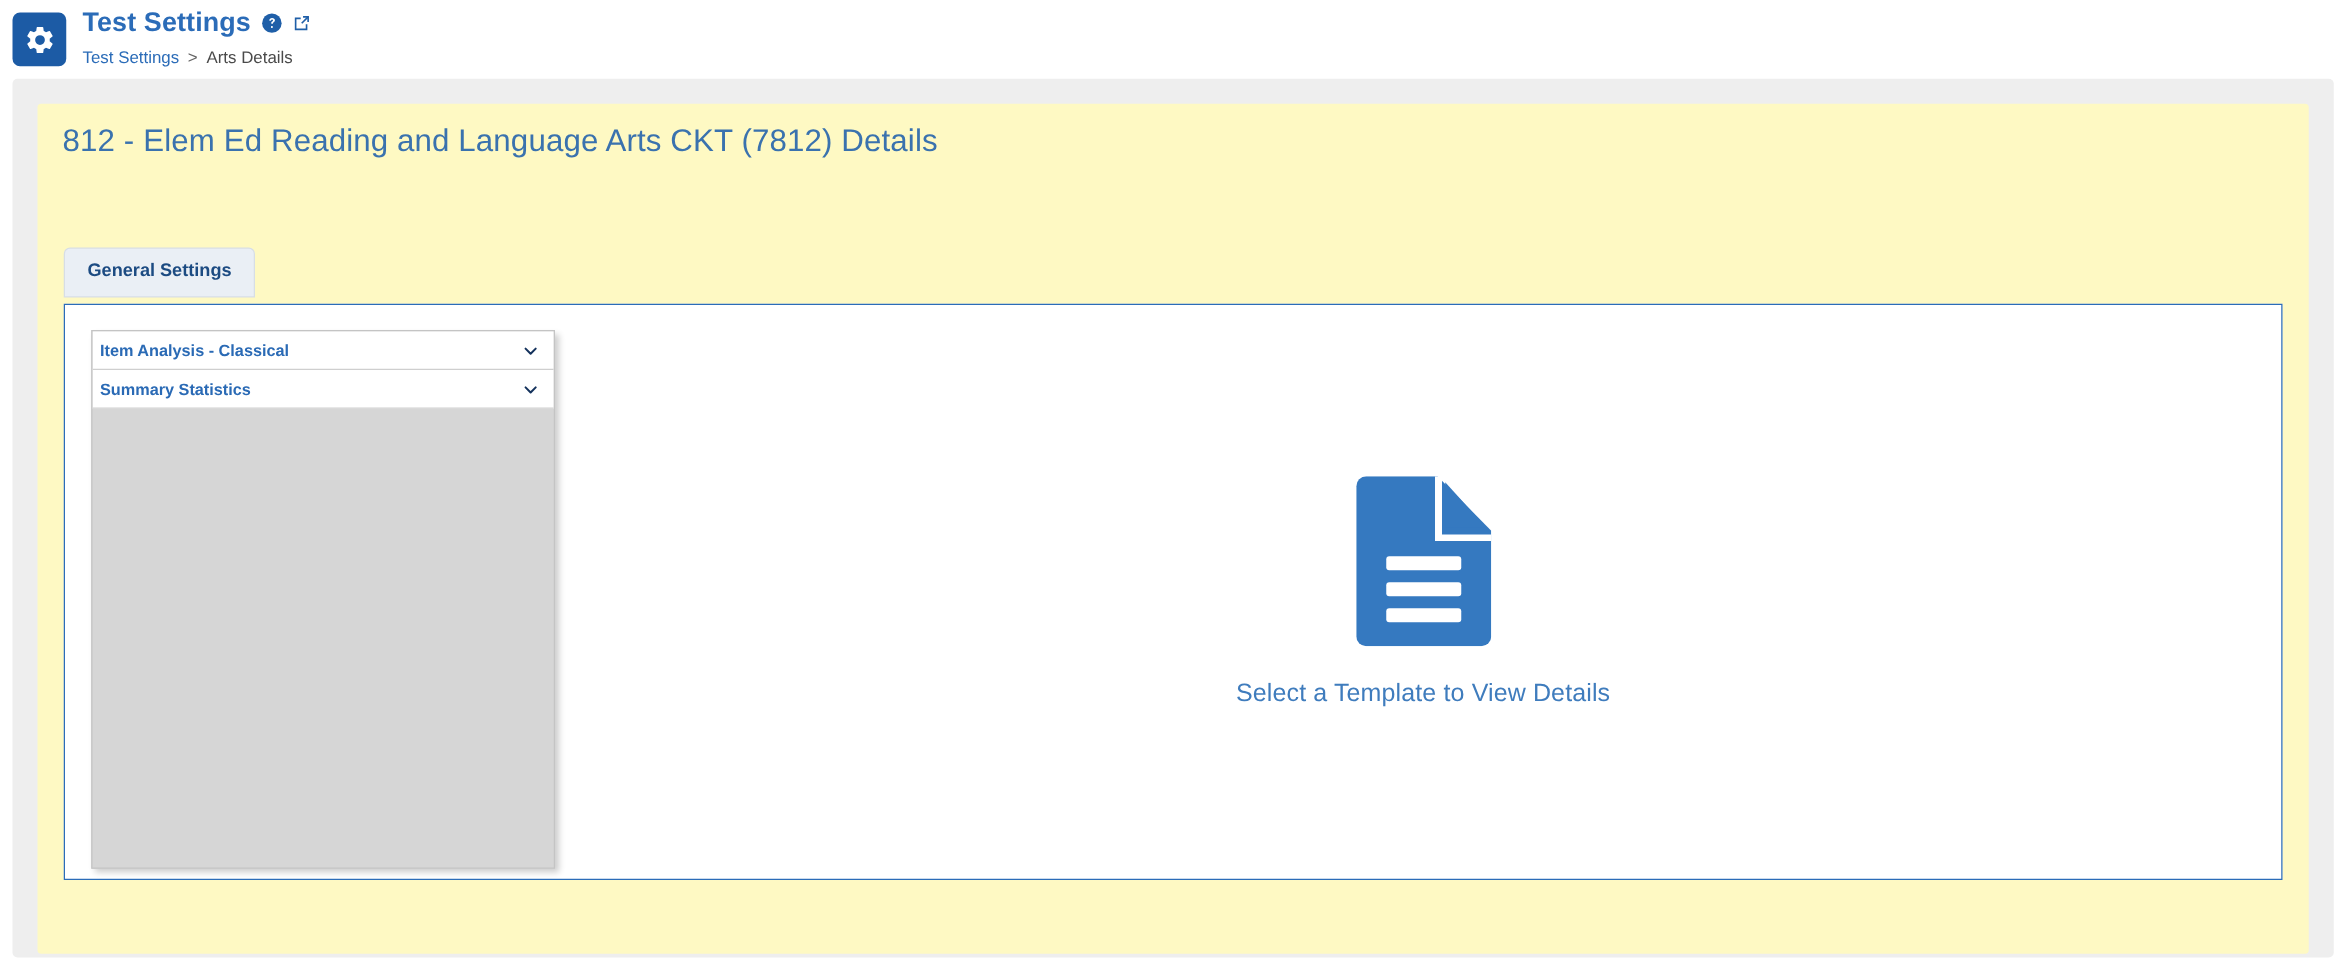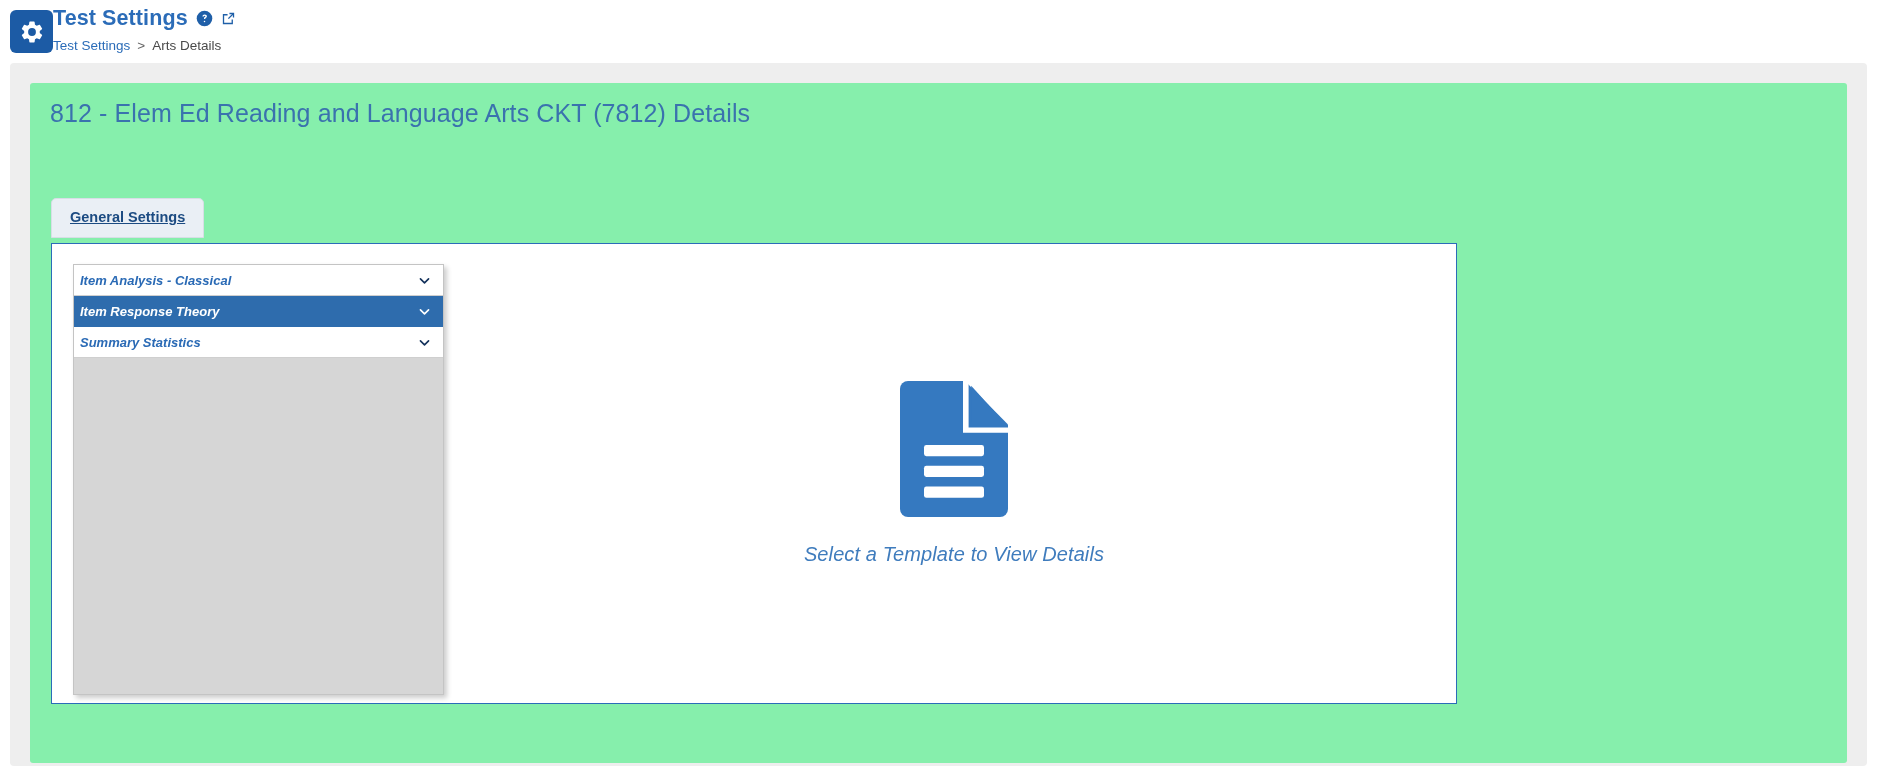--- a/index.html
+++ b/index.html
@@ -25,21 +25,21 @@
   }
   .app-icon {
     width: 43px; height: 43px;
     background: #1c5ba5;
     border-radius: 6px;
     display: flex; align-items: center; justify-content: center;
     flex: 0 0 auto;
     margin-top: 2px;
   }
   .app-icon svg { display: block; }
-  .header-text { }
+  .header-text { margin-left: 13px; }
   .header-title-row {
     display: flex; align-items: center; gap: 8px;
     line-height: 1;
   }
   .header-title {
     font-size: 21.5px;
     font-weight: bold;
     color: #2b6cb8;
     letter-spacing: 0.1px;
   }
@@ -64,21 +64,21 @@
     width: 1857px; height: 703px;
     background: #eeeeee;
     border-radius: 4px;
     padding: 0;
   }
   .card {
     position: absolute;
     left: 20px; top: 20px;
     width: 1817px;
     height: 680px;
-    background: #86efac;
+    background: #fef9c3;
     border-radius: 3px;
   }
   .card-title {
     position: absolute;
     left: 20px; top: 16px;
     font-size: 25px;
     color: #3a72ae;
     letter-spacing: 0.1px;
     white-space: nowrap;
   }
@@ -106,31 +106,30 @@
   }
   .tab.active {
     background: #ffffff;
     border: 1px solid #2b6cb8;
     border-bottom: 1px solid #ffffff;
     color: #163a66;
     z-index: 5;
     margin-bottom: -1px;
     padding-bottom: 12px;
   }
-  .tab.inactive { color: #1c4b82; text-decoration: underline; }
+  .tab.inactive { color: #1c4b82; }
 
   
   .tab-panel {
     position: absolute;
     left: 21px; top: 160px;
-    width: 1406px;
+    width: 1775px;
     height: 461px;
     border: 1px solid #2b6cb8;
     background: #ffffff;
-    font-style: italic;
   }
 
   
   .accordion-col {
     position: absolute;
     left: 21px;
     top: 20px;
     width: 371px;
     height: 431px;
     background: #d6d6d6;
@@ -233,28 +232,20 @@
         <div class="accordion-item">
           <span class="acc-label">Item Analysis - Classical</span>
           <span class="chev">
             <svg width="13" height="13" viewBox="0 0 16 16" aria-hidden="true">
               <path fill="none" stroke="#14325c" stroke-width="2" stroke-linecap="round" stroke-linejoin="round" d="M3 6l5 5 5-5"></path>
             </svg>
           </span>
         </div>
 
 
-        <div class="accordion-item selected">
-          <span class="acc-label">Item Response Theory</span>
-          <span class="chev">
-            <svg width="13" height="13" viewBox="0 0 16 16" aria-hidden="true">
-              <path fill="none" stroke="#ffffff" stroke-width="2" stroke-linecap="round" stroke-linejoin="round" d="M3 6l5 5 5-5"></path>
-            </svg>
-          </span>
-        </div>
 
         <div class="accordion-item">
           <span class="acc-label">Summary Statistics</span>
           <span class="chev">
             <svg width="13" height="13" viewBox="0 0 16 16" aria-hidden="true">
               <path fill="none" stroke="#14325c" stroke-width="2" stroke-linecap="round" stroke-linejoin="round" d="M3 6l5 5 5-5"></path>
             </svg>
           </span>
         </div>
 

